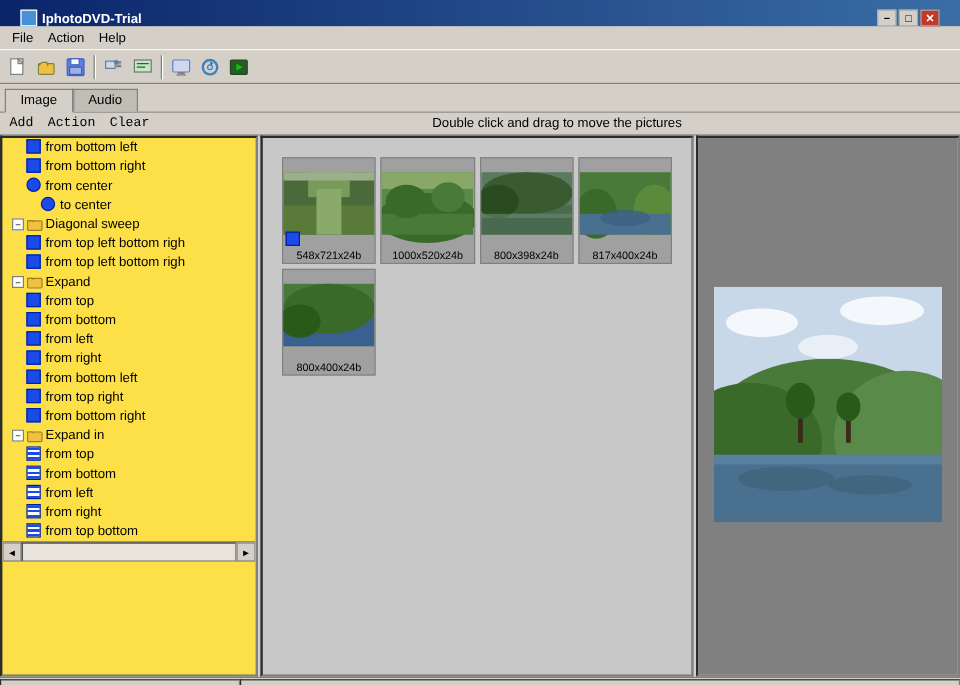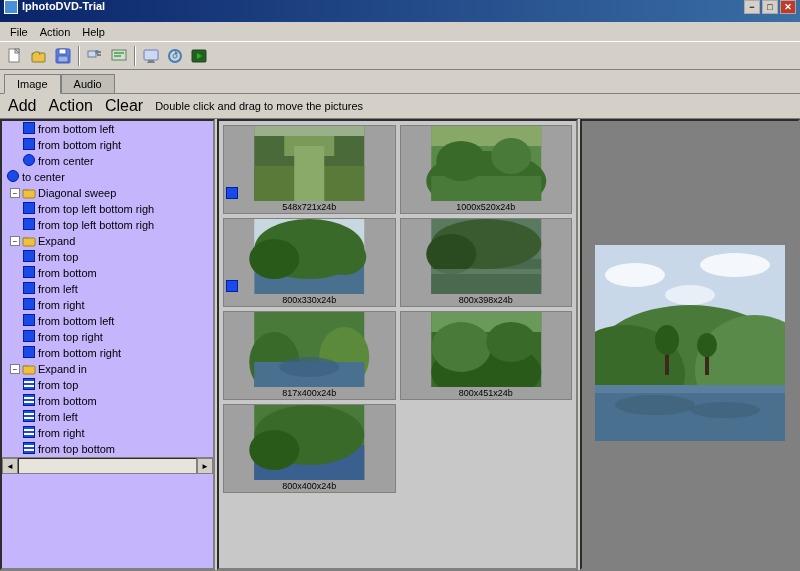--- a/index.html
+++ b/index.html
@@ -4,22 +4,22 @@
   <style>
     * { box-sizing: border-box; margin: 0; padding: 0; }
     body { font-family: 'Tahoma', 'Arial', sans-serif; font-size: 11px; background: #d4d0c8; user-select: none; }
 
     
     .title-bar {
       background: linear-gradient(to right, #0a246a, #3a6ea5);
       color: white;
       height: 22px;
       display: flex;
-      align-items: flex-start;
-      padding: 0 4px;
+      align-items: flex-end;
+      padding: 0 17px;
       font-size: 11px;
       font-weight: bold;
     }
     .title-bar-icon {
       width: 14px; height: 14px;
       background: #4a90d9;
       margin-right: 4px;
       border: 1px solid #fff;
       display: inline-block;
     }
@@ -95,63 +95,62 @@
 
     
     .sub-toolbar {
       background: #d4d0c8;
       display: flex;
       padding: 3px 8px;
       gap: 12px;
       border-bottom: 1px solid #808080;
       align-items: center;
     }
-    .sub-btn { cursor: pointer; font-size: 16px; }
-    .hint-text { flex: 1; font-size: 11px; color: #000; }
+    .sub-btn { cursor: pointer; font-size: 11px; font-family: Liberation Mono, monospace; }
+    .hint-text { flex: 1; text-align: center; font-size: 11px; color: #000; }
 
     
     .main-content {
       display: flex;
       height: calc(100vh - 120px);
       background: #d4d0c8;
     }
 
     
     .left-panel {
       width: 215px;
       min-width: 215px;
       border: 2px inset #808080;
-      background: #c4b5fd;
+      background: #fde047;
       overflow-y: auto;
       overflow-x: hidden;
       font-size: 11px;
-      text-align: center;
     }
     .tree-item {
       display: flex;
       align-items: center;
       padding: 1px 2px;
       cursor: pointer;
       white-space: nowrap;
     }
     .tree-expand { width: 10px; height: 10px; border: 1px solid #808080; background: white; color: #000; font-size: 8px; display: inline-flex; align-items: center; justify-content: center; margin-right: 2px; cursor: pointer; }
 
     
     .center-panel {
       flex: 1;
       border: 2px inset #808080;
       background: #c8c8c8;
       overflow-y: auto;
       margin: 0 2px;
     }
     .image-grid {
       display: grid;
-      grid-template-columns: repeat(2, 1fr);
+      grid-template-columns: repeat(4, 1fr);
       gap: 4px;
-      padding: 4px;
+      padding: 16px;
     }
     .image-cell {
       background: #a0a0a0;
       border: 1px solid #808080;
       cursor: pointer;
       position: relative;
       display: flex;
       flex-direction: column;
       align-items: center;
     }
@@ -327,21 +326,21 @@
         <span>from bottom left</span>
       </div>
       <div class="tree-item" style="padding-left: 20px;">
         <span style="display: inline-block; width: 14px; height: 14px; margin-right: 2px; flex-shrink: 0;"><span style="display: inline-block; width: 12px; height: 12px; background: rgb(26, 74, 232); border: 1px solid rgb(0, 32, 160);"></span></span>
         <span>from bottom right</span>
       </div>
       <div class="tree-item" style="padding-left: 20px;">
         <span style="display: inline-block; width: 14px; height: 14px; margin-right: 2px; flex-shrink: 0;"><span style="display: inline-block; width: 12px; height: 12px; background: rgb(26, 74, 232); border-radius: 50%; border: 1px solid rgb(0, 32, 160);"></span></span>
         <span>from center</span>
       </div>
-      <div class="tree-item" style="padding-left: 4px;">
+      <div class="tree-item" style="padding-left: 32px;">
         <span style="display: inline-block; width: 14px; height: 14px; margin-right: 2px; flex-shrink: 0;"><span style="display: inline-block; width: 12px; height: 12px; background: rgb(26, 74, 232); border-radius: 50%; border: 1px solid rgb(0, 32, 160);"></span></span>
         <span>to center</span>
       </div>
       <div class="tree-item" style="padding-left: 8px;">
         <span class="tree-expand">−</span>
         <span style="display: inline-block; width: 14px; height: 14px; margin-right: 2px; flex-shrink: 0;"><svg width="14" height="14" viewBox="0 0 14 14">
             <rect x="1" y="4" width="12" height="8" fill="#f0c040" stroke="#a08020" rx="1"></rect>
             <path d="M1 5 L1 4 L5 4 L6 5" fill="#f0c040" stroke="#a08020"></path>
           </svg></span>
         <span>Diagonal sweep</span>
@@ -450,33 +449,20 @@
               <rect x="0" y="0" width="110" height="20" fill="#88a868"></rect>
               <ellipse cx="30" cy="35" rx="25" ry="20" fill="#3a6a2a"></ellipse>
               <ellipse cx="80" cy="30" rx="20" ry="18" fill="#4a7a3a"></ellipse>
             </svg>
           </div>
           <div class="image-label">1000x520x24b</div>
         </div>
         <div class="image-cell">
           <div class="image-thumb">
             <svg width="100%" height="75" viewBox="0 0 110 75">
-              <rect width="110" height="75" fill="#c8d8e0"></rect>
-              <rect x="0" y="35" width="110" height="40" fill="#4a7090"></rect>
-              <ellipse cx="55" cy="30" rx="55" ry="30" fill="#3a6a2a"></ellipse>
-              <ellipse cx="20" cy="40" rx="25" ry="20" fill="#2a5a1a"></ellipse>
-              <ellipse cx="90" cy="38" rx="22" ry="18" fill="#3a6a2a"></ellipse>
-            </svg>
-          </div>
-          <div class="image-label">800x330x24b</div>
-          <div class="image-icon" style="position: absolute; bottom: 14px; left: 2px; width: 12px; height: 12px; background: rgb(26, 74, 232); border: 1px solid rgb(0, 32, 160);"></div>
-        </div>
-        <div class="image-cell">
-          <div class="image-thumb">
-            <svg width="100%" height="75" viewBox="0 0 110 75">
               <rect width="110" height="75" fill="#5a7a60"></rect>
               <rect x="0" y="40" width="110" height="35" fill="#4a6a50"></rect>
               <ellipse cx="55" cy="25" rx="55" ry="25" fill="#3a5a30"></ellipse>
               <ellipse cx="20" cy="35" rx="25" ry="20" fill="#2a4a20"></ellipse>
               <rect x="0" y="50" width="110" height="5" fill="#6a8a70" opacity="0.6"></rect>
             </svg>
           </div>
           <div class="image-label">800x398x24b</div>
         </div>
         <div class="image-cell">
@@ -487,32 +473,20 @@
               <ellipse cx="90" cy="45" rx="25" ry="30" fill="#5a8a3a"></ellipse>
               <rect x="0" y="50" width="110" height="25" fill="#4a7090"></rect>
               <ellipse cx="55" cy="55" rx="30" ry="10" fill="#3a6080" opacity="0.7"></ellipse>
             </svg>
           </div>
           <div class="image-label">817x400x24b</div>
         </div>
         <div class="image-cell">
           <div class="image-thumb">
             <svg width="100%" height="75" viewBox="0 0 110 75">
-              <rect width="110" height="75" fill="#3a6a2a"></rect>
-              <ellipse cx="55" cy="60" rx="55" ry="30" fill="#2a5a1a"></ellipse>
-              <rect x="0" y="0" width="110" height="20" fill="#6a9a5a"></rect>
-              <ellipse cx="30" cy="35" rx="30" ry="25" fill="#4a7a3a"></ellipse>
-              <ellipse cx="80" cy="30" rx="25" ry="20" fill="#3a6a2a"></ellipse>
-            </svg>
-          </div>
-          <div class="image-label">800x451x24b</div>
-        </div>
-        <div class="image-cell">
-          <div class="image-thumb">
-            <svg width="100%" height="75" viewBox="0 0 110 75">
               <rect width="110" height="75" fill="#4a7a3a"></rect>
               <rect x="0" y="40" width="110" height="35" fill="#3a6090"></rect>
               <ellipse cx="55" cy="30" rx="55" ry="30" fill="#3a6a2a"></ellipse>
               <ellipse cx="20" cy="45" rx="25" ry="20" fill="#2a5a1a"></ellipse>
             </svg>
           </div>
           <div class="image-label">800x400x24b</div>
         </div>
       </div>
   </div>

